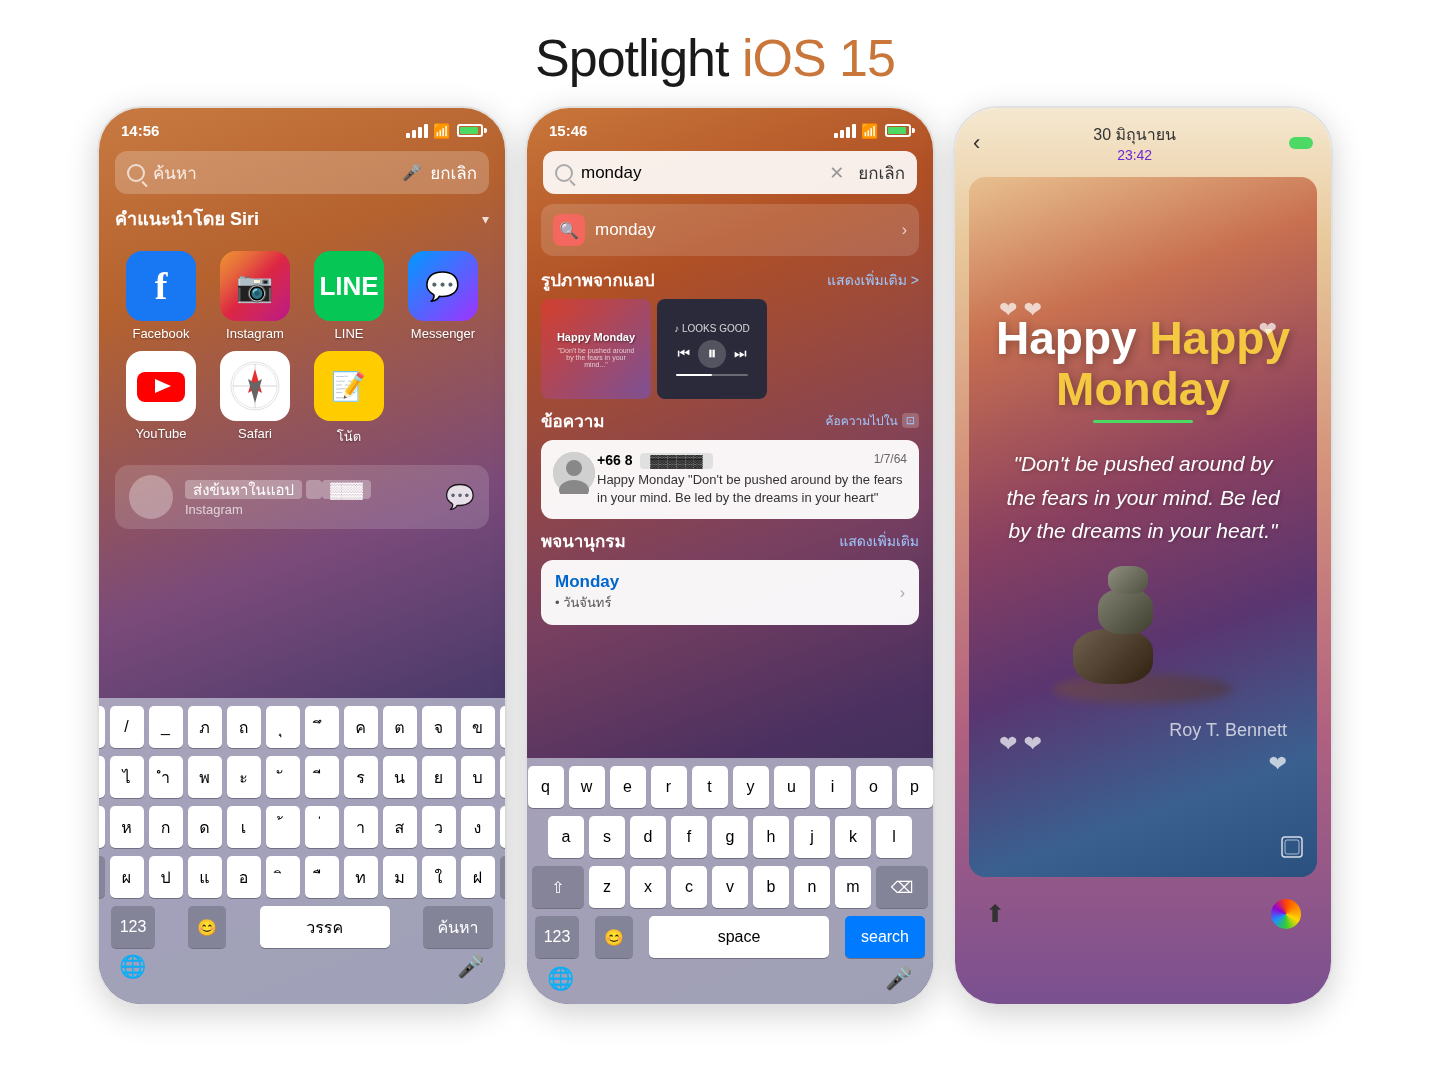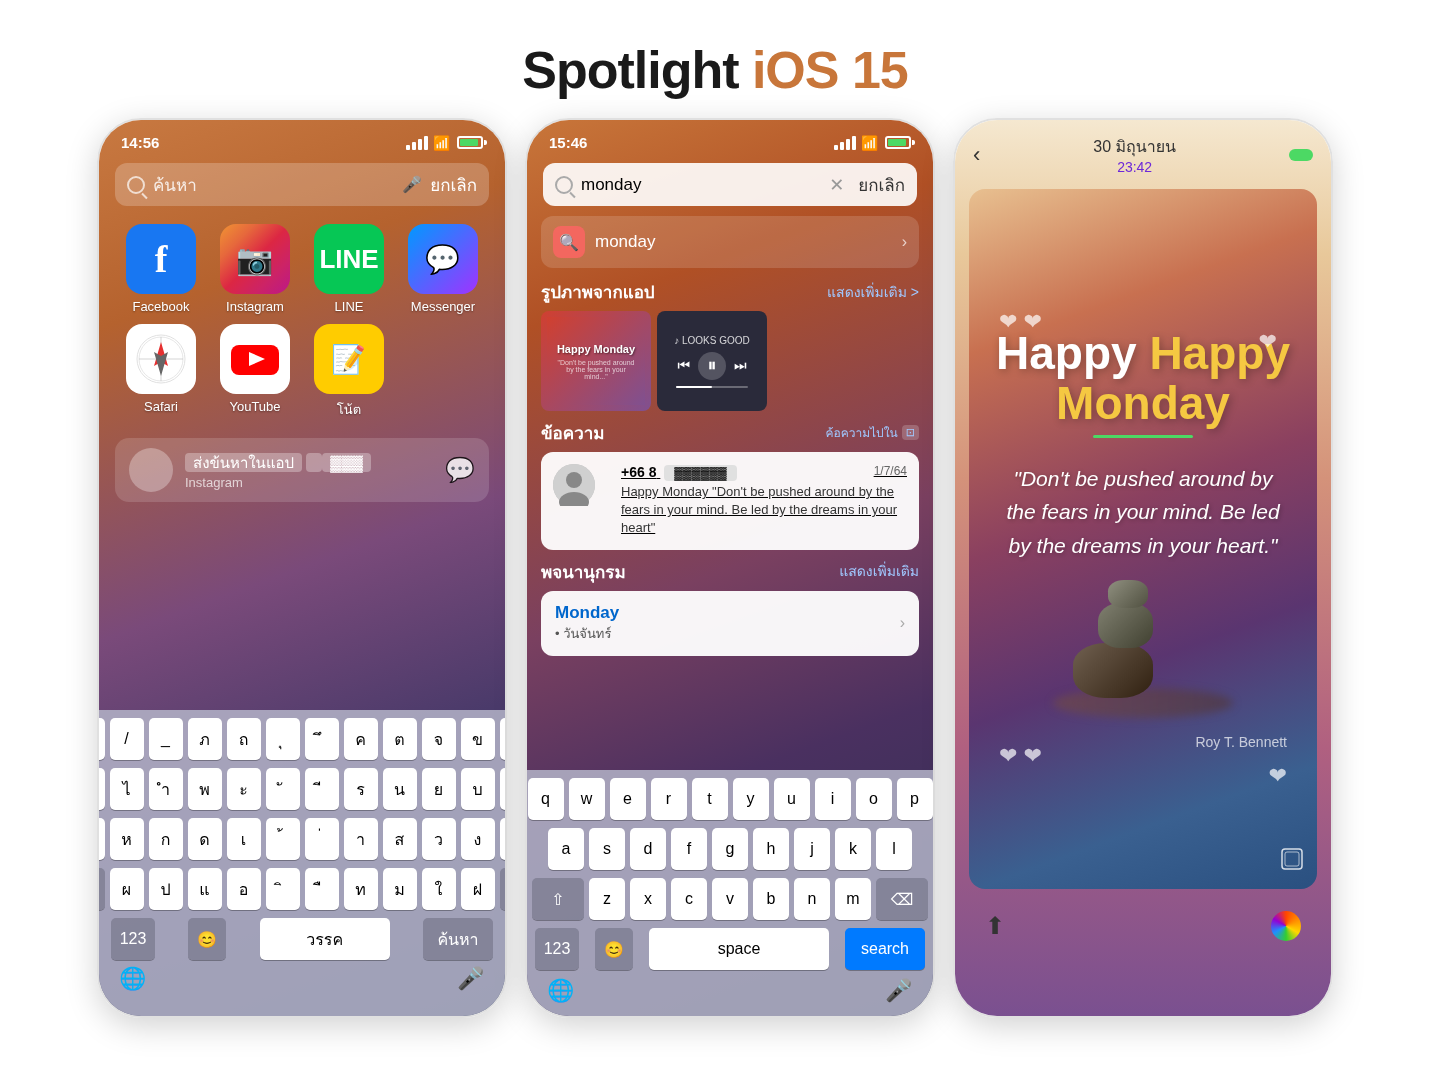--- a/index.html
+++ b/index.html
@@ -9,24 +9,23 @@
       background: #ffffff;
       font-family: -apple-system, BlinkMacSystemFont, 'Helvetica Neue', Arial, sans-serif;
       overflow: hidden;
     }
 
     
     .page-title {
       text-align: center;
       padding: 28px 0 18px 0;
       font-size: 52px;
-      font-weight: 700;
+      font-weight: 400;
       color: #1a1a1a;
       letter-spacing: -1px;
-      margin-top: 12px;
     }
     .page-title span.ios { color: #c8763a; }
 
     
     .phones-row {
       display: flex;
       justify-content: center;
       align-items: flex-start;
       gap: 18px;
       padding: 0 40px;
@@ -309,23 +308,22 @@
       justify-content: space-between;
       padding: 4px;
     }
 
     
     .msg-result {
       background: rgba(255,255,255,0.95);
       border-radius: 12px;
       padding: 12px;
       display: flex;
-      gap: 26px;
+      gap: 2px;
       align-items: flex-start;
-      text-decoration: underline;
     }
     .msg-result-avatar {
       width: 42px; height: 42px;
       border-radius: 50%;
       background: #c0c0c0;
       display: flex;
       align-items: center;
       justify-content: center;
       flex-shrink: 0;
     }
@@ -483,20 +481,24 @@
       </div>
     </div>
 
     <div class="search-bar">
       <div class="search-icon-circle"></div>
       <span class="search-bar-text">ค้นหา</span>
       <span class="mic-icon">🎤</span>
       <span class="search-bar-cancel">ยกเลิก</span>
     </div>
 
+    <div class="siri-section">
+      <span class="siri-title">คำแนะนำโดย Siri</span>
+      <span class="chevron-down">▾</span>
+    </div>
 
     <div class="app-grid">
 
       <div class="app-item">
         <div class="app-icon icon-facebook">
           <span class="fb-f">f</span>
         </div>
         <span class="app-label">Facebook</span>
       </div>
 
@@ -513,45 +515,45 @@
           <span style="color:#fff;font-size:26px;font-weight:700">LINE</span>
         </div>
         <span class="app-label">LINE</span>
       </div>
 
       <div class="app-item">
         <div class="app-icon icon-messenger">
           <span style="color:#fff;font-size:28px">💬</span>
         </div>
         <span class="app-label">Messenger</span>
+      </div>
+
+      <div class="app-item">
+        <div class="app-icon icon-youtube">
+          <svg width="60" height="60" viewBox="0 0 60 60">
+            <rect width="60" height="60" rx="14" fill="#fff"></rect>
+            <rect x="6" y="16" width="48" height="30" rx="8" fill="#ff0000"></rect>
+            <polygon points="24,23 24,37 40,30" fill="#fff"></polygon>
+          </svg>
+        </div>
+        <span class="app-label">YouTube</span>
       </div>
 
       <div class="app-item">
         <div class="app-icon icon-safari">
           <svg width="50" height="50" viewBox="0 0 50 50">
             <circle cx="25" cy="25" r="24" fill="#fff" stroke="#e0e0e0" stroke-width="1"></circle>
             <circle cx="25" cy="25" r="22" fill="none" stroke="#ccc" stroke-width="0.5"></circle>
             <line x1="25" y1="3" x2="25" y2="47" stroke="#aaa" stroke-width="0.5"></line>
             <line x1="3" y1="25" x2="47" y2="25" stroke="#aaa" stroke-width="0.5"></line>
             <polygon points="25,8 32,32 25,28 18,32" fill="#e63030"></polygon>
             <polygon points="25,42 18,18 25,22 32,18" fill="#666"></polygon>
           </svg>
         </div>
         <span class="app-label">Safari</span>
-      </div>
-
-      <div class="app-item">
-        <div class="app-icon icon-youtube">
-          <svg width="60" height="60" viewBox="0 0 60 60">
-            <rect width="60" height="60" rx="14" fill="#fff"></rect>
-            <rect x="6" y="16" width="48" height="30" rx="8" fill="#ff0000"></rect>
-            <polygon points="24,23 24,37 40,30" fill="#fff"></polygon>
-          </svg>
-        </div>
-        <span class="app-label">YouTube</span>
       </div>
 
       <div class="app-item">
         <div class="app-icon icon-notes">
           <span style="font-size:28px">📝</span>
         </div>
         <span class="app-label">โน้ต</span>
       </div>
     </div>
 
@@ -821,21 +823,21 @@
 
         <div style="color:#fff;font-size:21px;text-align:center;line-height:1.6;font-style:italic;text-shadow:1px 1px 4px rgba(0,0,0,0.3);margin:16px 10px;">"Don't be pushed around by the fears in your mind. Be led by the dreams in your heart."</div>
 
         <div style="position:relative;width:200px;height:130px;margin:10px auto;">
           <div style="position:absolute;bottom:0;left:50%;transform:translateX(-50%);width:180px;height:30px;background:linear-gradient(to right,rgba(120,80,60,0.5),rgba(80,50,40,0.5));border-radius:50%;filter:blur(4px);"></div>
           <div style="position:absolute;bottom:20px;left:30px;width:80px;height:55px;background:linear-gradient(135deg,#706050,#302010);border-radius:40%;"></div>
           <div style="position:absolute;bottom:70px;left:55px;width:55px;height:45px;background:linear-gradient(135deg,#808070,#404030);border-radius:40%;"></div>
           <div style="position:absolute;bottom:110px;left:65px;width:40px;height:28px;background:linear-gradient(135deg,#909080,#505040);border-radius:40%;"></div>
         </div>
 
-        <div style="color:rgba(255,255,255,0.7);font-size:14px;text-align:right;width:100%;padding-right:10px;margin-top:6px;">Roy T. Bennett</div>
+        <div style="color:rgba(255,255,255,0.7);font-size:18px;text-align:right;width:100%;padding-right:10px;margin-top:6px;">Roy T. Bennett</div>
 
         <div class="hm-hearts hm-heart-bl">❤ ❤</div>
         <div class="hm-hearts hm-heart-br">❤</div>
 
         <div class="screenshot-btn">
           <svg width="22" height="22" viewBox="0 0 22 22">
             <rect x="1" y="1" width="20" height="20" rx="3" fill="none" stroke="rgba(255,255,255,0.8)" stroke-width="1.5"></rect>
             <rect x="4" y="4" width="14" height="14" rx="2" fill="none" stroke="rgba(255,255,255,0.6)" stroke-width="1"></rect>
           </svg>
         </div>

